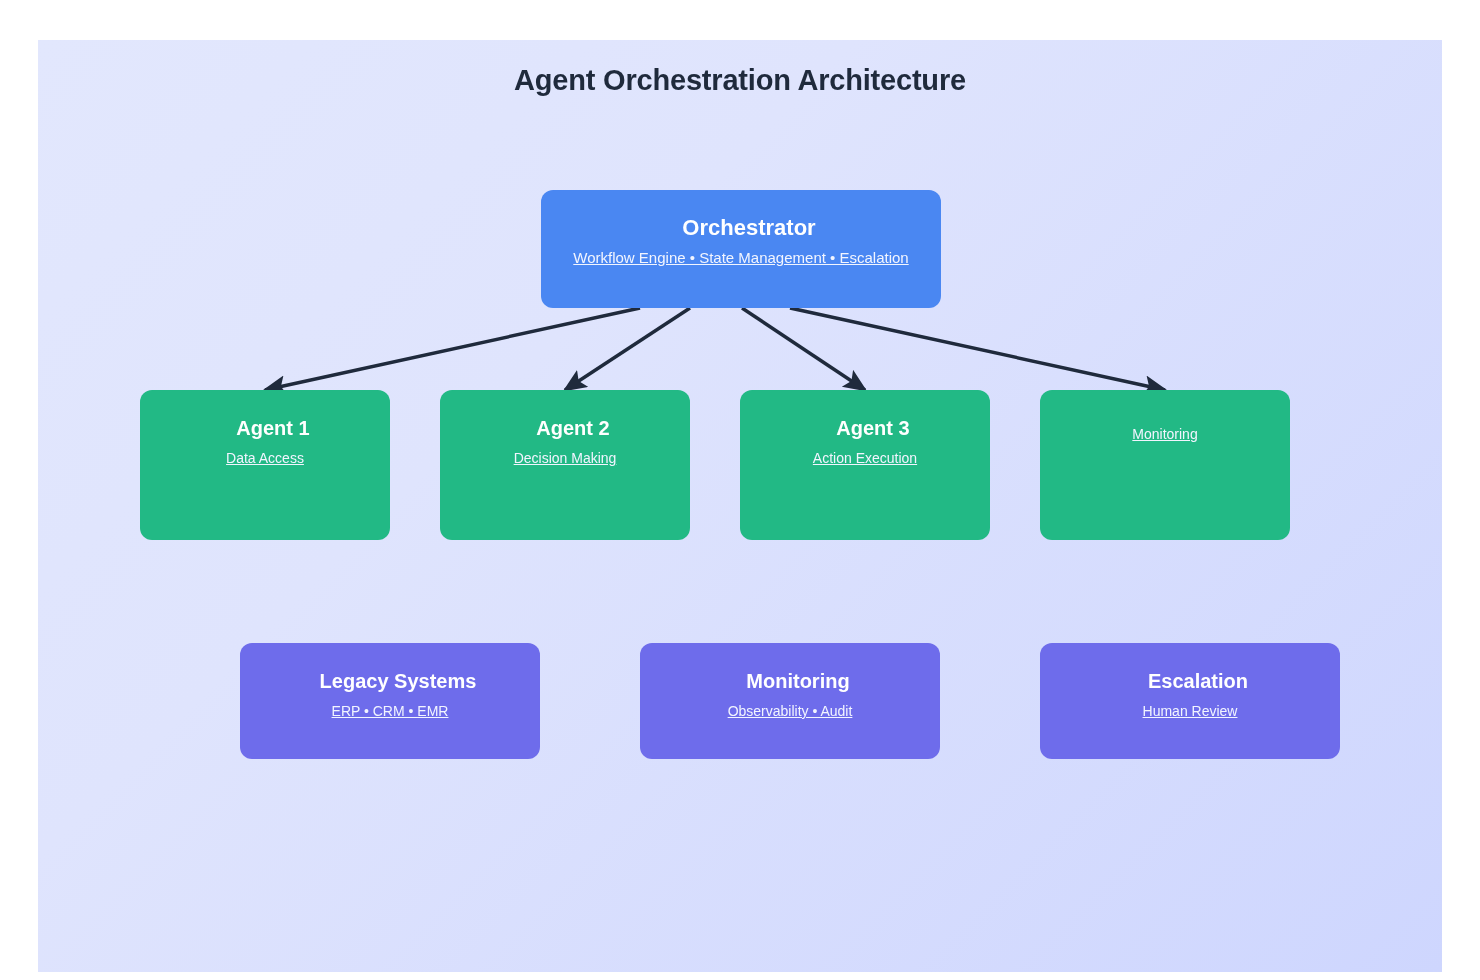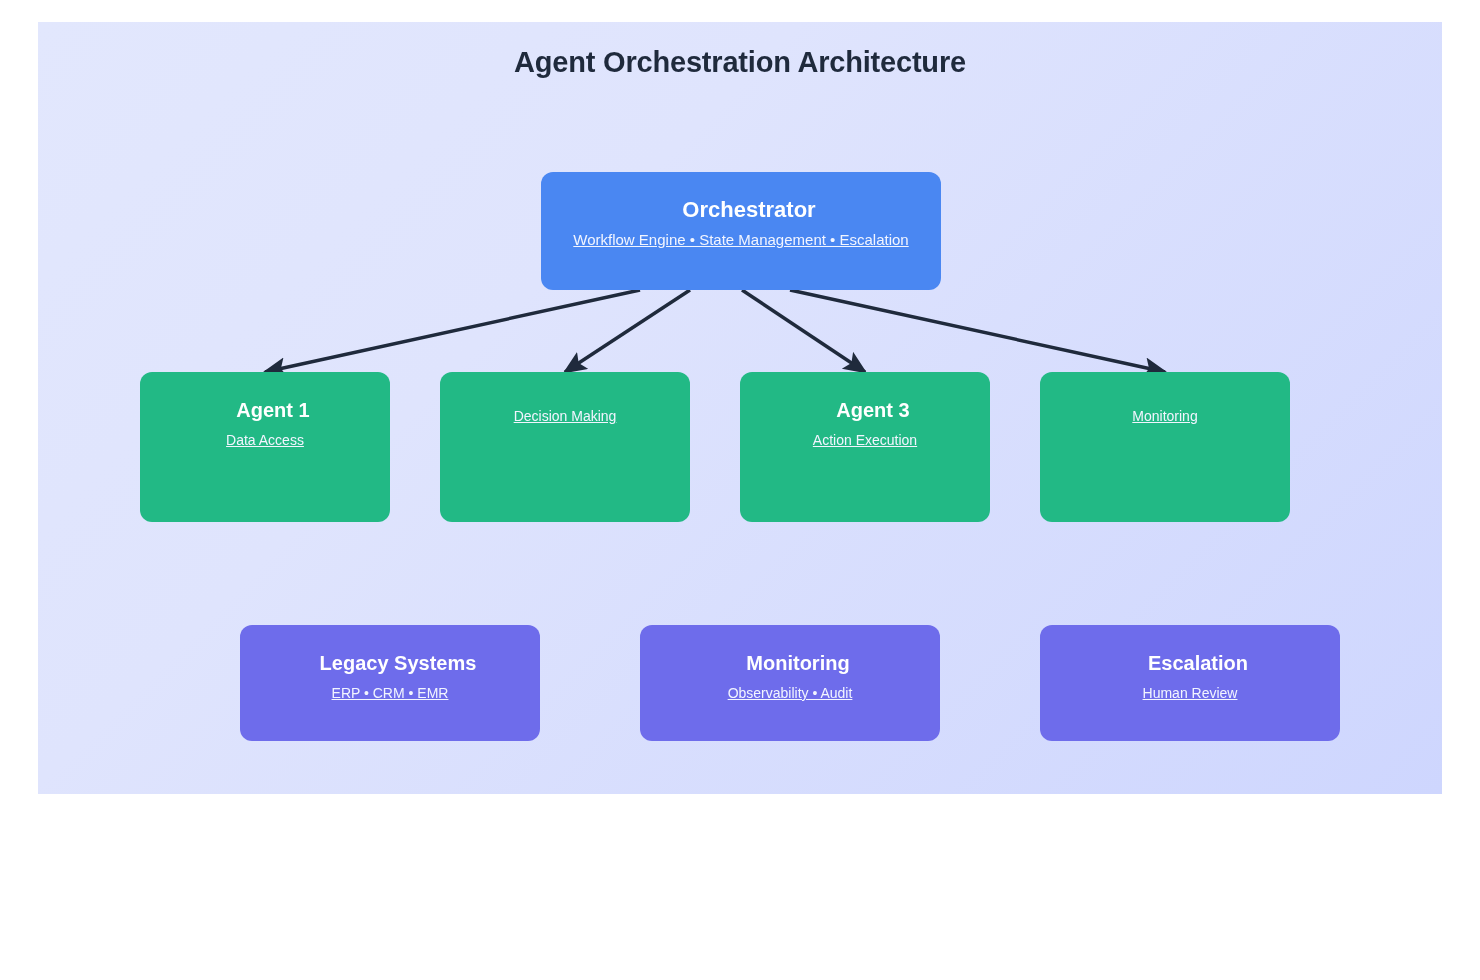--- a/index.html
+++ b/index.html
@@ -9,23 +9,23 @@
   }
   body {
     width: 1480px;
     height: 980px;
     font-family: "Liberation Sans", sans-serif;
     overflow: hidden;
   }
   #canvas {
     position: absolute;
     left: 38px;
-    top: 22px;
+    top: 40px;
     width: 1404px;
-    height: 772px;
+    height: 932px;
     background: linear-gradient(135deg, #e2e7fd 0%, #dfe4fd 35%, #ced6fe 100%);
   }
   #diagram-title {
     position: absolute;
     left: 0;
     top: 24px;
     width: 1404px;
     text-align: center;
     font-size: 29px;
     font-weight: bold;
@@ -103,20 +103,21 @@
     <span class="node-title">Orchestrator</span>
     <span class="node-sub">Workflow Engine • State Management • Escalation</span>
   </div>
 
   <div id="agent-layer">
       <div class="node agent" style="left: 102px; top: 350px; width: 250px; height: 150px; background: rgb(34, 185, 133);">
         <span class="node-title">Agent 1</span>
         <span class="node-sub">Data Access</span>
       </div>
       <div class="node agent" style="left: 402px; top: 350px; width: 250px; height: 150px; background: rgb(34, 185, 133);">
+        <span class="node-title">Agent 2</span>
         <span class="node-sub">Decision Making</span>
       </div>
       <div class="node agent" style="left: 702px; top: 350px; width: 250px; height: 150px; background: rgb(34, 185, 133);">
         <span class="node-title">Agent 3</span>
         <span class="node-sub">Action Execution</span>
       </div>
       <div class="node agent" style="left: 1002px; top: 350px; width: 250px; height: 150px; background: rgb(34, 185, 133);">
         <span class="node-sub">Monitoring</span>
       </div>
     </div>

